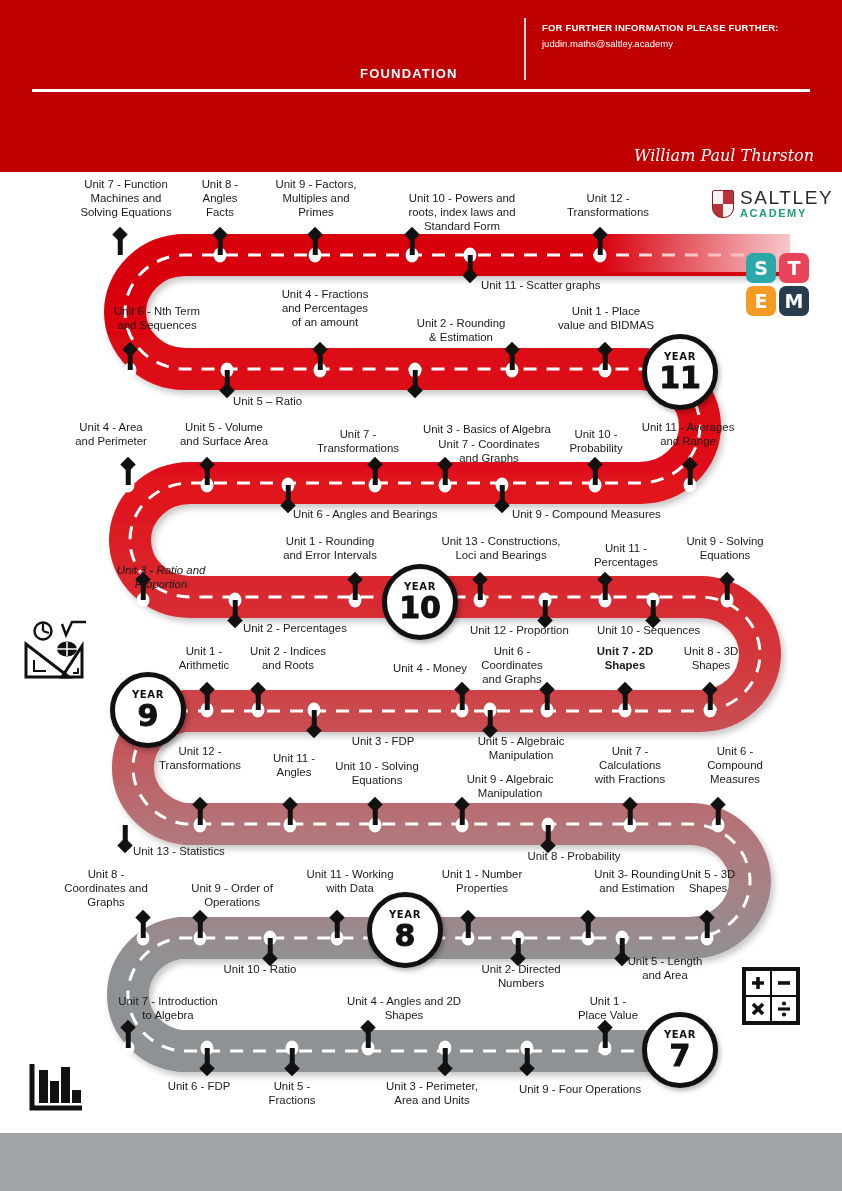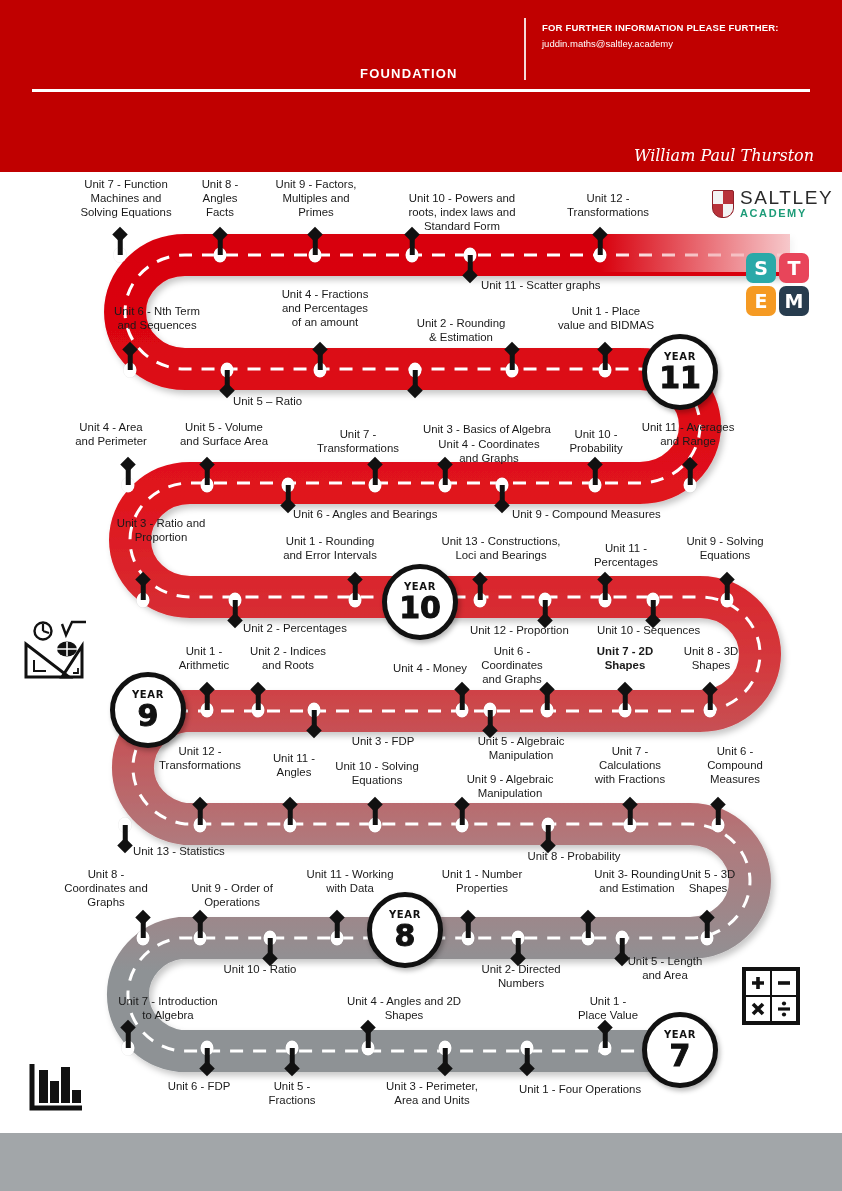--- a/index.html
+++ b/index.html
@@ -327,21 +327,21 @@
         <div class="stem" style="top:6px;height:20px"></div>
         <div class="dia" style="top:0"></div>
       </div>
       <div class="lbl" style="left: 358px; top: 428px;">Unit 7 -
 Transformations</div>
       <div class="node" style="left: 445px; top: 485px;"></div>
       <div class="pin" style="left: 445px; top: 459px; height: 26px; width: 12px;">
         <div class="stem" style="top:6px;height:20px"></div>
         <div class="dia" style="top:0"></div>
       </div>
-      <div class="lbl" style="left: 489px; top: 438px;">Unit 4 - Coordinates
+      <div class="lbl" style="left: 489px; top: 438px;">Unit 7 - Coordinates
 and Graphs</div>
       <div class="node" style="left: 502px; top: 485px;"></div>
       <div class="pin" style="left: 502px; top: 485px; height: 26px; width: 12px;">
         <div class="stem" style="top:0;height:20px"></div>
         <div class="dia" style="top:15px"></div>
       </div>
       <div class="lbl right" style="left: 512px; top: 508px;">Unit 9 - Compound Measures</div>
       <div class="node" style="left: 595px; top: 485px;"></div>
       <div class="pin" style="left: 595px; top: 459px; height: 26px; width: 12px;">
         <div class="stem" style="top:6px;height:20px"></div>
@@ -354,21 +354,21 @@
         <div class="stem" style="top:6px;height:20px"></div>
         <div class="dia" style="top:0"></div>
       </div>
       <div class="lbl" style="left: 688px; top: 421px;">Unit 11 - Averages
 and Range</div>
       <div class="node" style="left: 143px; top: 600px;"></div>
       <div class="pin" style="left: 143px; top: 574px; height: 26px; width: 12px;">
         <div class="stem" style="top:6px;height:20px"></div>
         <div class="dia" style="top:0"></div>
       </div>
-      <div class="lbl" style="left: 161px; top: 517px;">Unit 3 - Ratio and
+      <div class="lbl" style="left: 161px; top: 564px; font-style: italic;">Unit 3 - Ratio and
 Proportion</div>
       <div class="node" style="left: 235px; top: 600px;"></div>
       <div class="pin" style="left: 235px; top: 600px; height: 26px; width: 12px;">
         <div class="stem" style="top:0;height:20px"></div>
         <div class="dia" style="top:15px"></div>
       </div>
       <div class="lbl right" style="left: 243px; top: 622px;">Unit 2 - Percentages</div>
       <div class="node" style="left: 355px; top: 600px;"></div>
       <div class="pin" style="left: 355px; top: 574px; height: 26px; width: 12px;">
         <div class="stem" style="top:6px;height:20px"></div>
@@ -615,21 +615,21 @@
         <div class="stem" style="top:0;height:20px"></div>
         <div class="dia" style="top:15px"></div>
       </div>
       <div class="lbl" style="left: 432px; top: 1080px;">Unit 3 - Perimeter,
 Area and Units</div>
       <div class="node" style="left: 527px; top: 1048px;"></div>
       <div class="pin" style="left: 527px; top: 1048px; height: 26px; width: 12px;">
         <div class="stem" style="top:0;height:20px"></div>
         <div class="dia" style="top:15px"></div>
       </div>
-      <div class="lbl" style="left: 580px; top: 1083px;">Unit 1 - Four Operations</div>
+      <div class="lbl" style="left: 580px; top: 1083px;">Unit 9 - Four Operations</div>
       <div class="node" style="left: 605px; top: 1048px;"></div>
       <div class="pin" style="left: 605px; top: 1022px; height: 26px; width: 12px;">
         <div class="stem" style="top:6px;height:20px"></div>
         <div class="dia" style="top:0"></div>
       </div>
       <div class="lbl" style="left: 608px; top: 995px;">Unit 1 -
 Place Value</div>
     </div>
 
   <div id="badgelayer">

